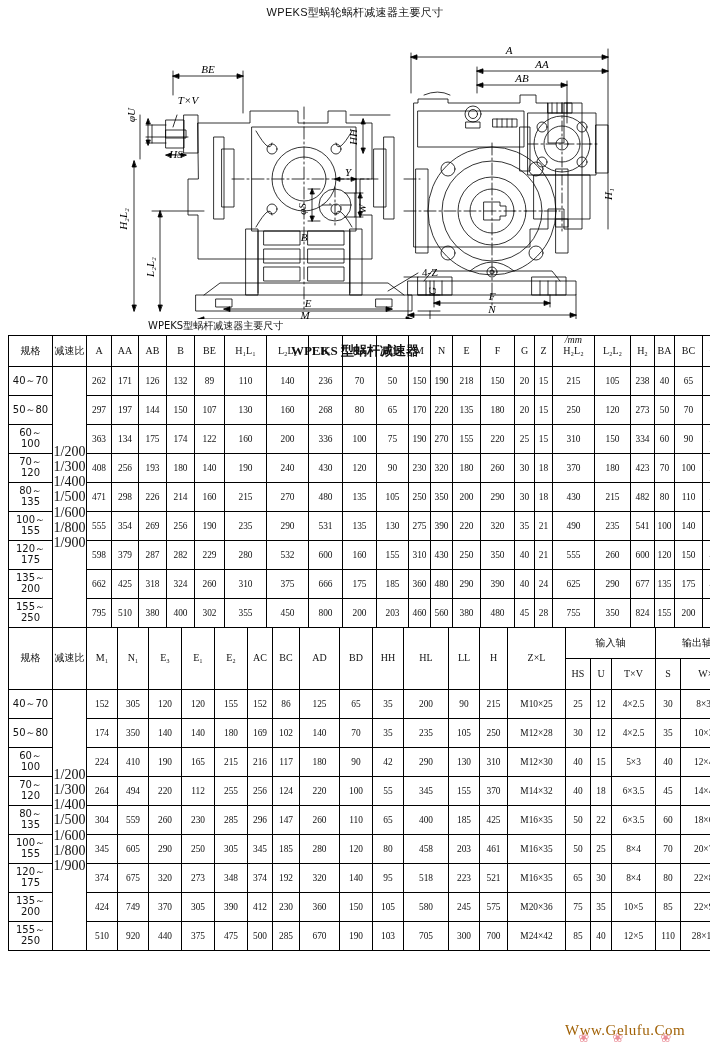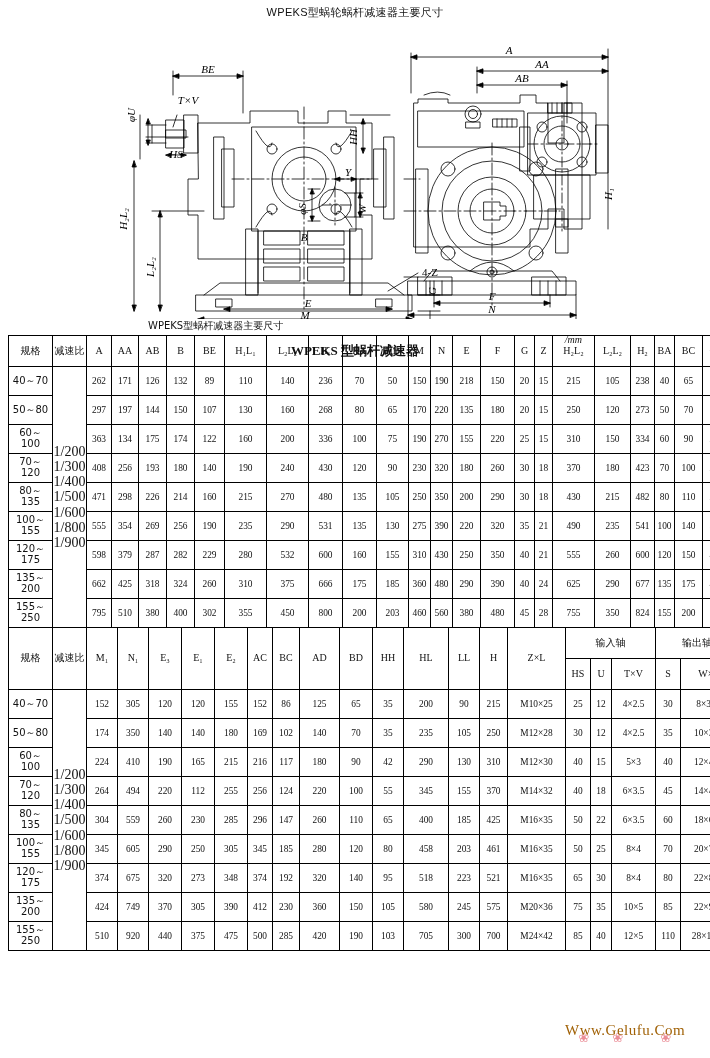--- a/index.html
+++ b/index.html
@@ -926,21 +926,21 @@
               <div>155～</div>
               <div>250</div>
             </td>
             <td>510</td>
             <td>920</td>
             <td>440</td>
             <td>375</td>
             <td>475</td>
             <td>500</td>
             <td>285</td>
-            <td>420</td>
+            <td>670</td>
             <td>190</td>
             <td>103</td>
             <td>705</td>
             <td>300</td>
             <td>700</td>
             <td>M24×42</td>
             <td>85</td>
             <td>40</td>
             <td>12×5</td>
             <td>110</td>

